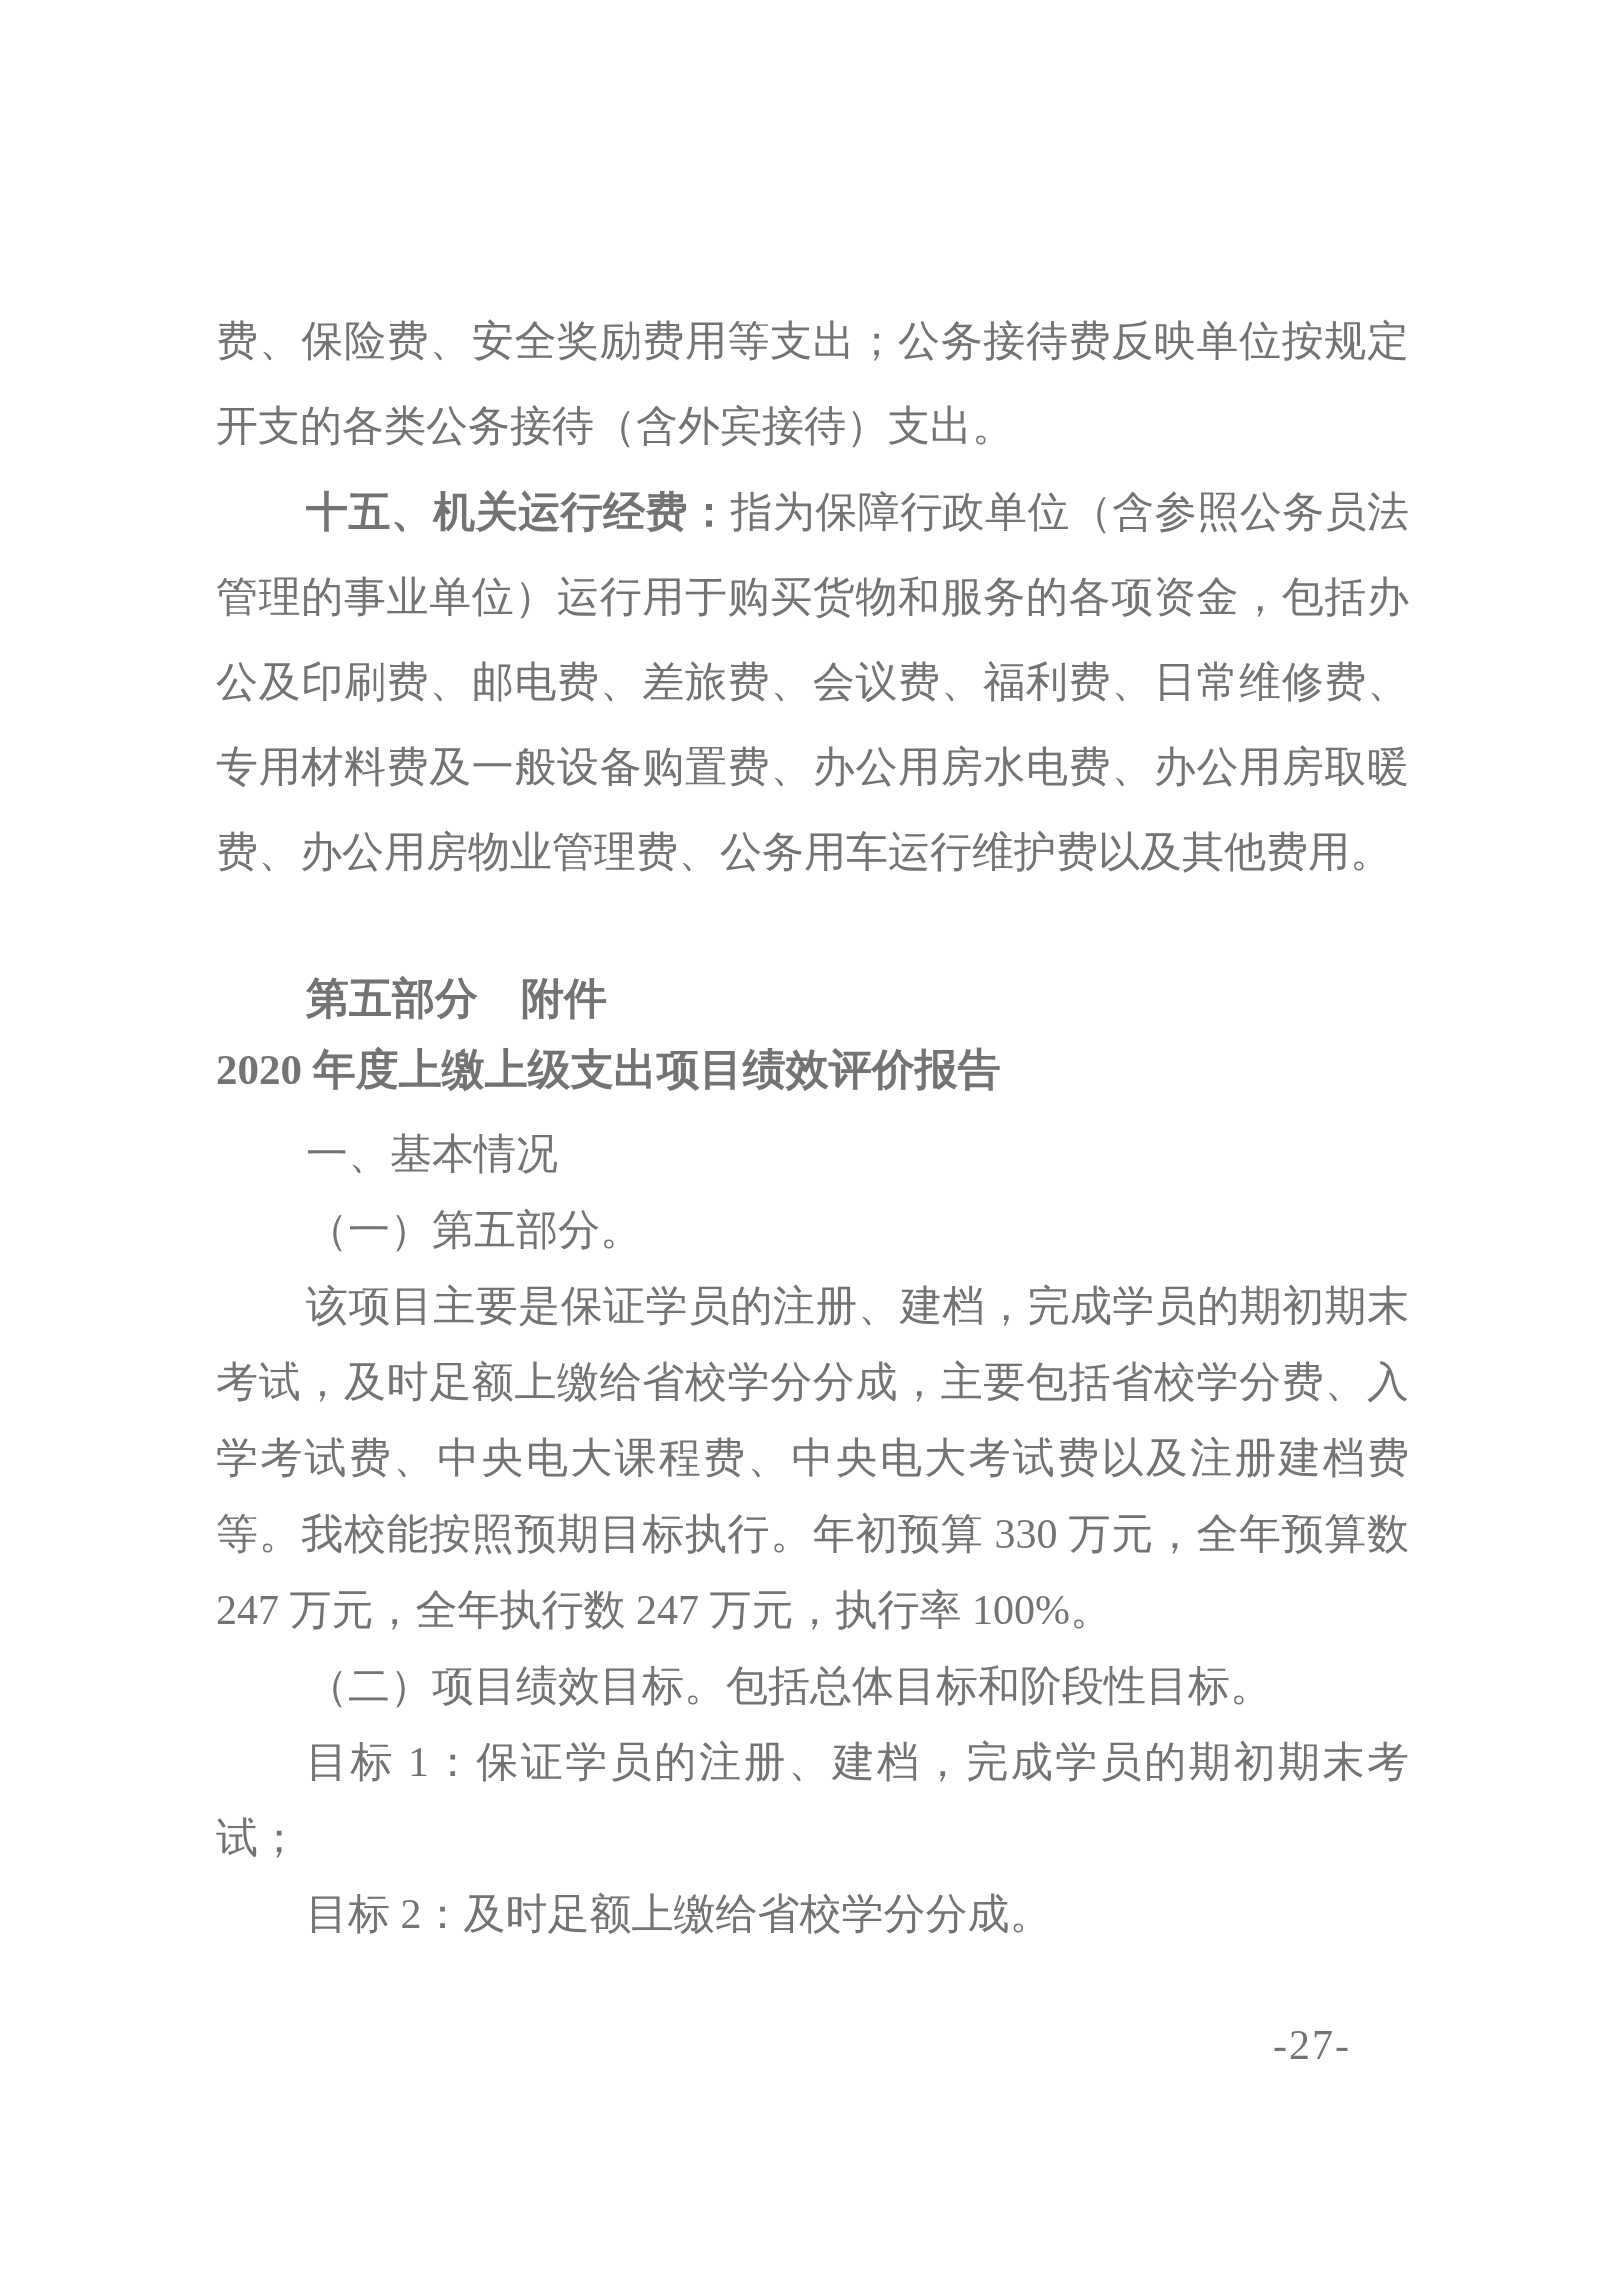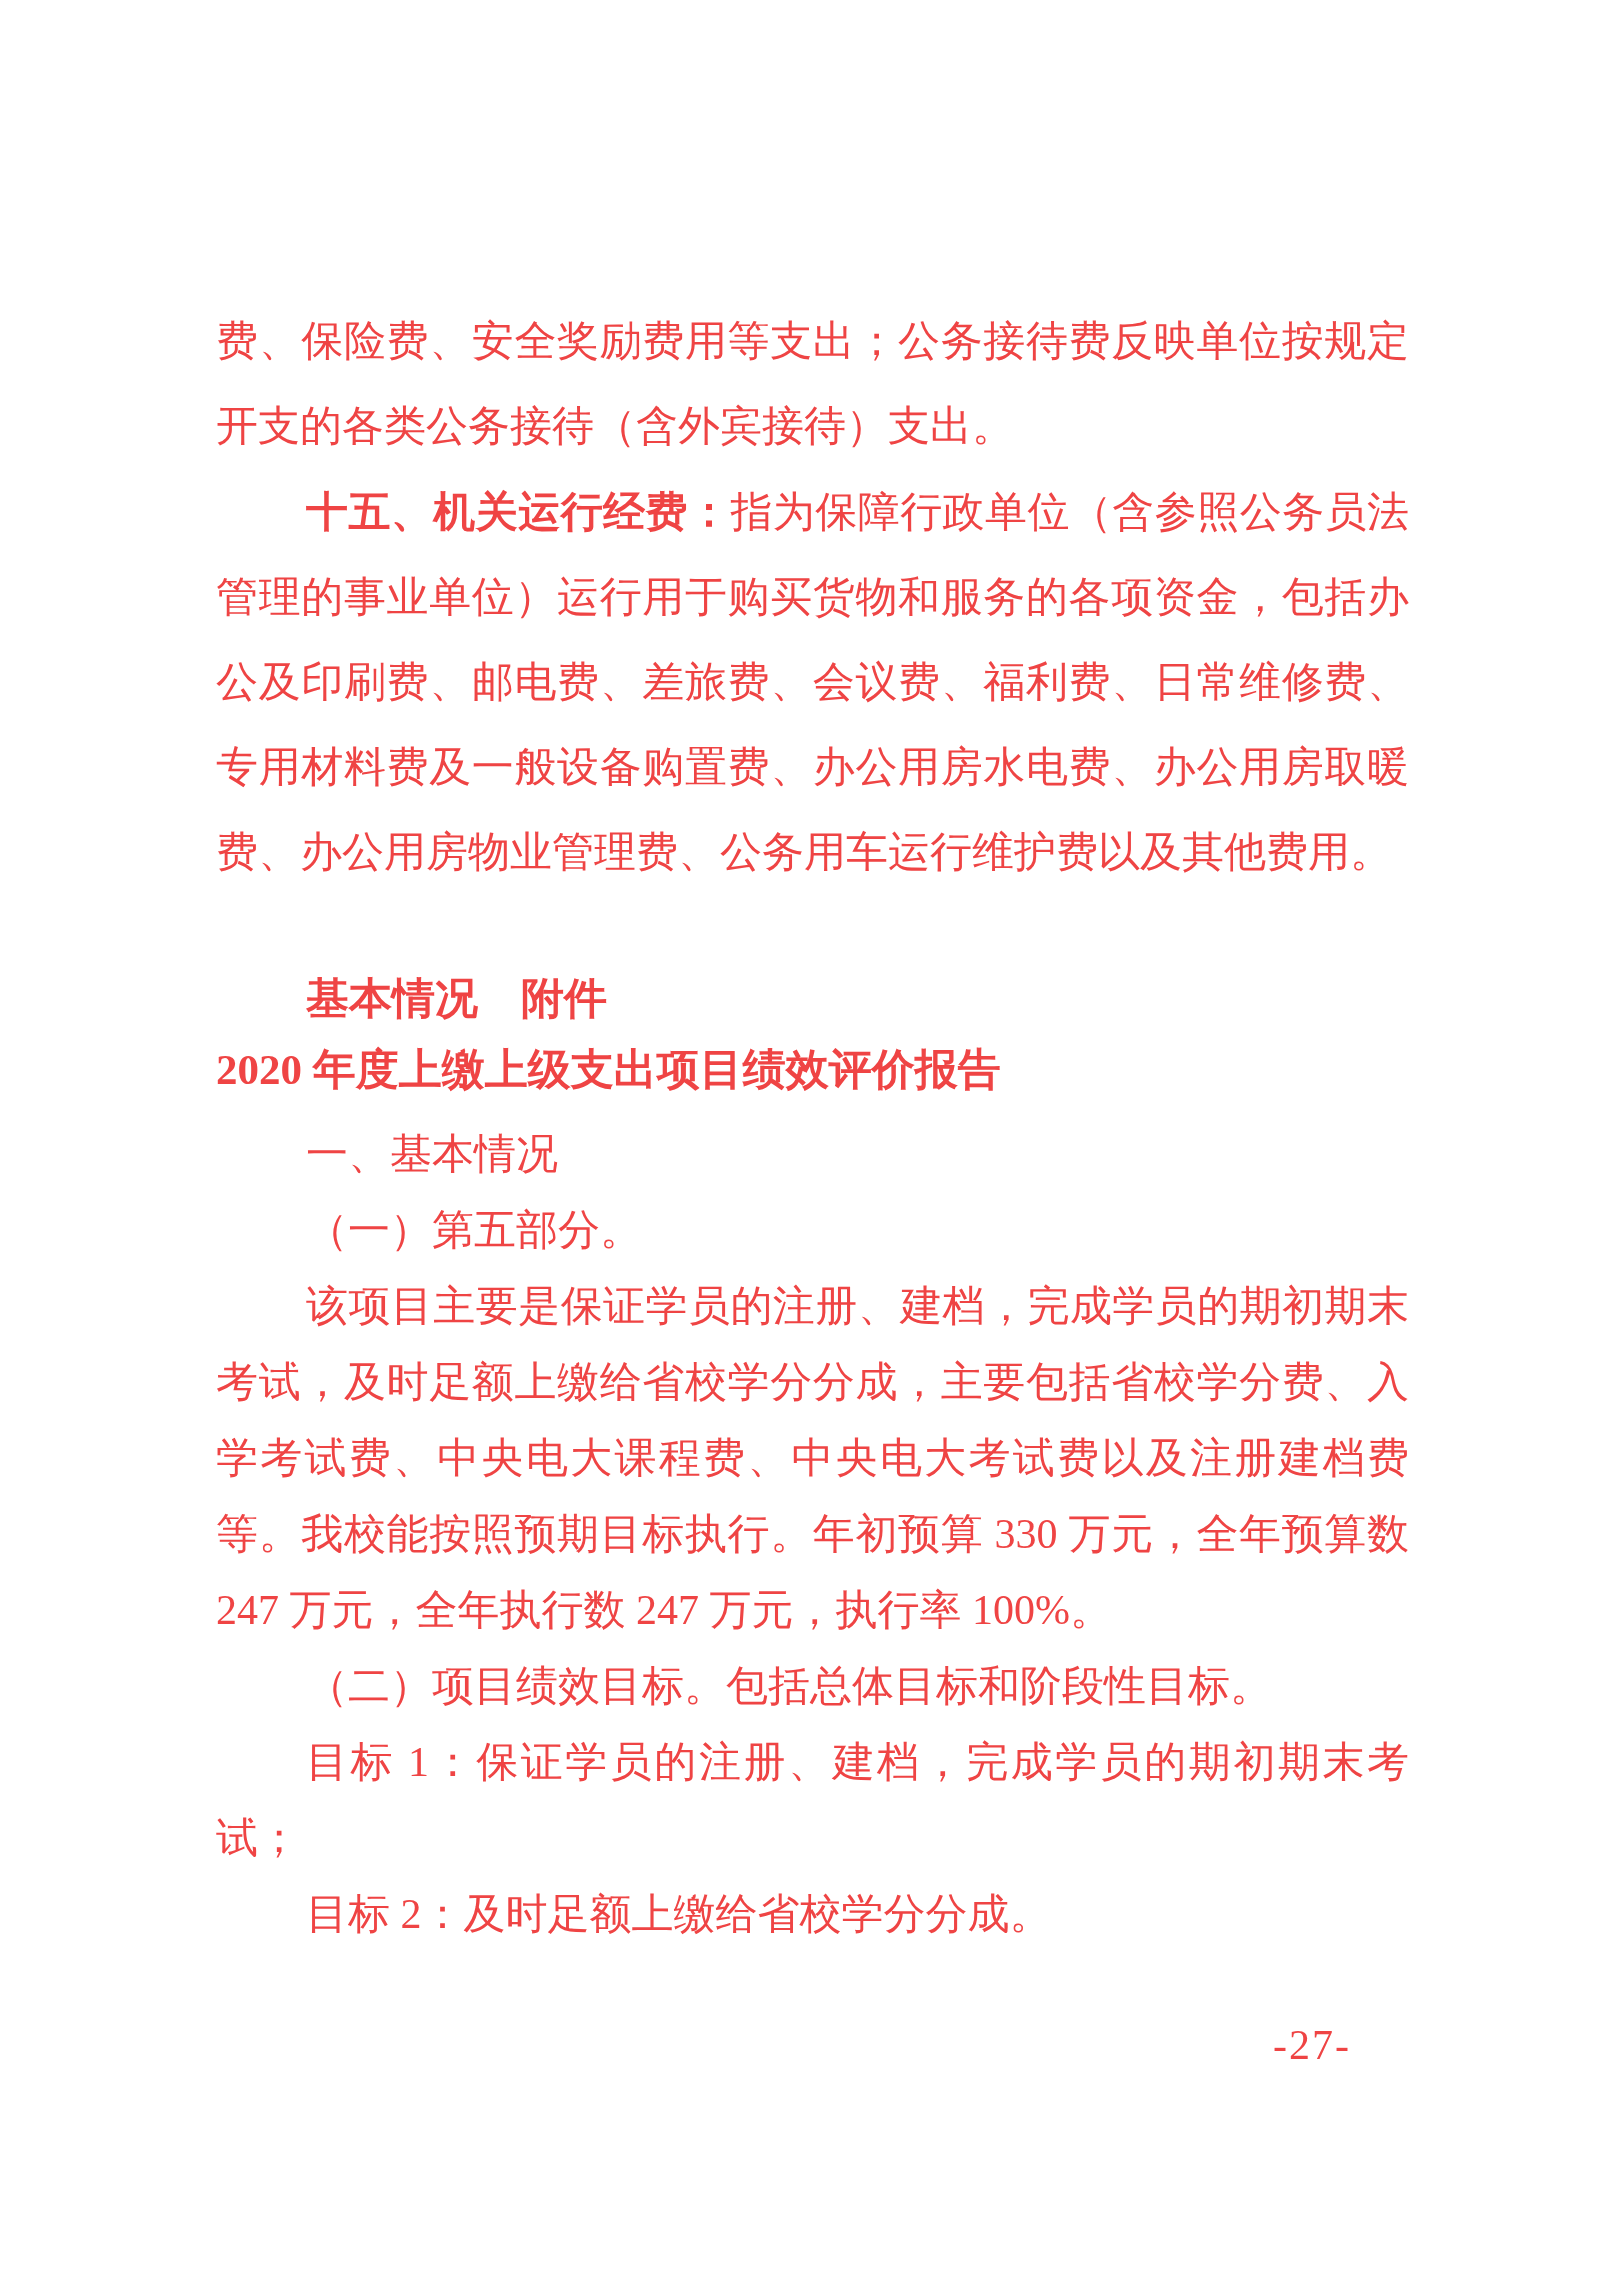--- a/index.html
+++ b/index.html
@@ -2,21 +2,21 @@
 <html><head>
 <meta charset="utf-8">
 <style>
   html, body { margin: 0; padding: 0; background: #e8e8e8; }
   .page {
     position: relative;
     width: 1621px;
     height: 2293px;
     margin: 0 auto;
     background: #ffffff;
-    color: #ef4444;
+    color: #737373;
     font-family: "Liberation Serif", "DejaVu Serif", serif;
     overflow: hidden;
   }
   .content {
     position: absolute;
     left: 216px;
     top: 299px;
     width: 1193px;
   }
   .content p {
@@ -59,21 +59,21 @@
 </head>
 <body>
 
 <div class="page">
   <div class="content">
 
     <p>费、保险费、安全奖励费用等支出；公务接待费反映单位按规定开支的各类公务接待（含外宾接待）支出。</p>
 
     <p class="indent"><span class="lead">十五、机关运行经费：</span><span>指为保障行政单位（含参照公务员法管理的事业单位）运行用于购买货物和服务的各项资金，包括办公及印刷费、邮电费、差旅费、会议费、福利费、日常维修费、专用材料费及一般设备购置费、办公用房水电费、办公用房取暖费、办公用房物业管理费、公务用车运行维护费以及其他费用。</span></p>
 
-    <p class="h1">基本情况　附件</p>
+    <p class="h1">第五部分　附件</p>
 
     <p class="h2">2020 年度上缴上级支出项目绩效评价报告</p>
 
     <div class="section-b">
       <p class="indent">一、基本情况</p>
 
       <p class="indent">（一）第五部分。</p>
 
       <p class="indent">该项目主要是保证学员的注册、建档，完成学员的期初期末考试，及时足额上缴给省校学分分成，主要包括省校学分费、入学考试费、中央电大课程费、中央电大考试费以及注册建档费等。我校能按照预期目标执行。年初预算 330 万元，全年预算数 247 万元，全年执行数 247 万元，执行率 100%。</p>
 

